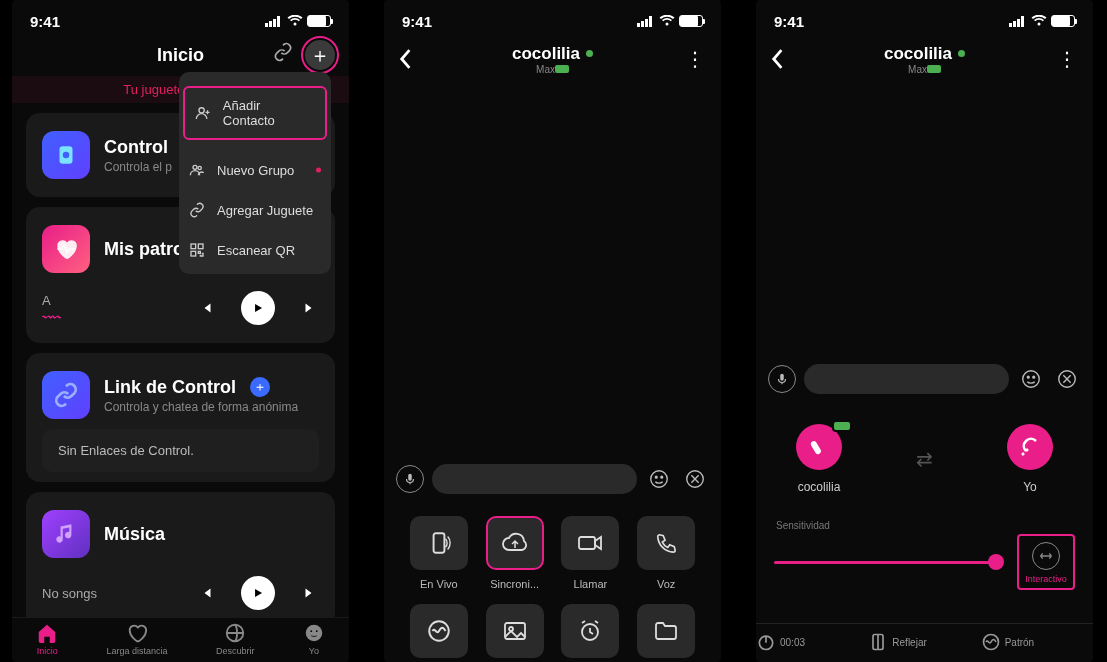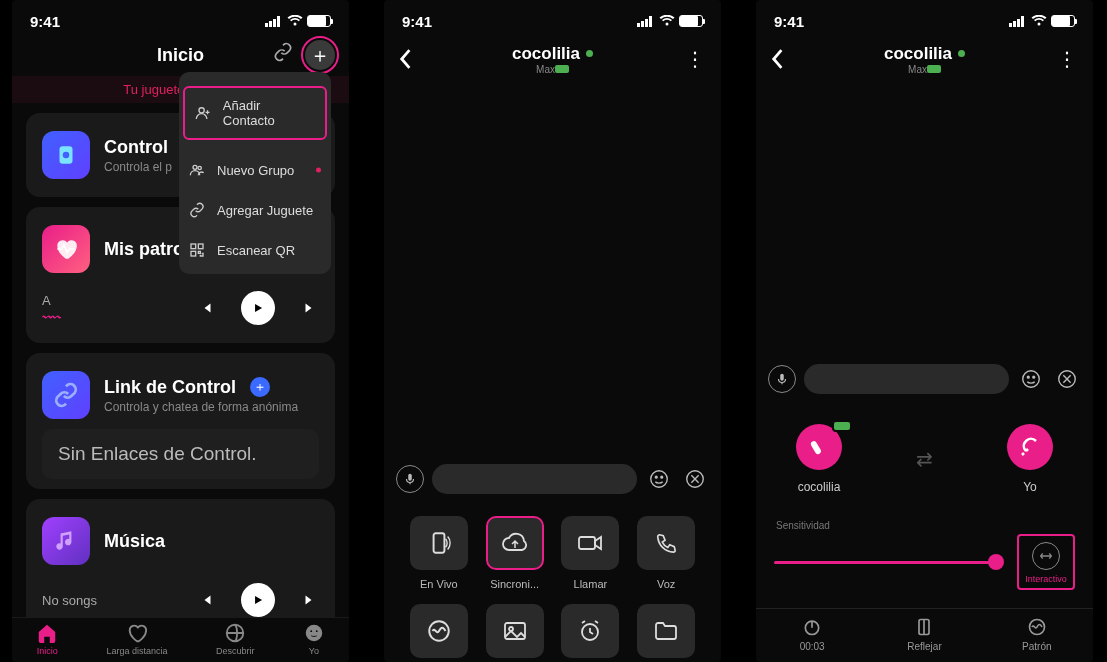--- a/index.html
+++ b/index.html
@@ -100,21 +100,21 @@
   }
   .player-label { font-size:13px; color:#aaa; }
   .wave { color:#e91e89; font-size:10px; letter-spacing:-1px; }
   .player-ctrls { display:flex; gap:26px; align-items:center; }
   .play-btn {
     width:34px; height:34px; border-radius:50%; background:#fff;
     display:flex; align-items:center; justify-content:center;
   }
   .sub-card {
     background:#1f1f1f; border-radius:10px; padding:14px 16px;
-    font-size:19px; color:#bbb; margin-top:10px;
+    font-size:13px; color:#bbb; margin-top:10px;
   }
   .bottom-nav {
     position:absolute; bottom:0; left:0; right:0;
     background:#0a0a0a; display:flex; justify-content:space-around;
     padding:4px 0 6px; border-top:1px solid #1a1a1a;
   }
   .nav-item { display:flex; flex-direction:column; align-items:center; gap:2px; font-size:9px; color:#888; }
   .nav-item.active { color:#e91e89; }
   .nav-icon { font-size:20px; }
 
@@ -210,21 +210,21 @@
     width:28px; height:28px; border-radius:50%;
     display:flex; align-items:center; justify-content:center;
     border:1.5px solid #888; color:#888;
   }
 
   .s3-bottom {
     position:absolute; bottom:0; left:0; right:0;
     display:flex; border-top:1px solid #222;
   }
   .s3-bot-item {
-    flex:1; display:flex; flex-direction:column; align-items:center;
+    flex:1; display:flex; align-items:center;
     gap:4px; padding:8px 0 10px; font-size:10px; color:#999;
   }
   .s3-bot-item.highlighted {
     border:2px solid #e91e89; color:#e91e89;
   }
   .s3-bot-icon { font-size:20px; }
 
   svg { display:block; }
 
   .music-icon {

